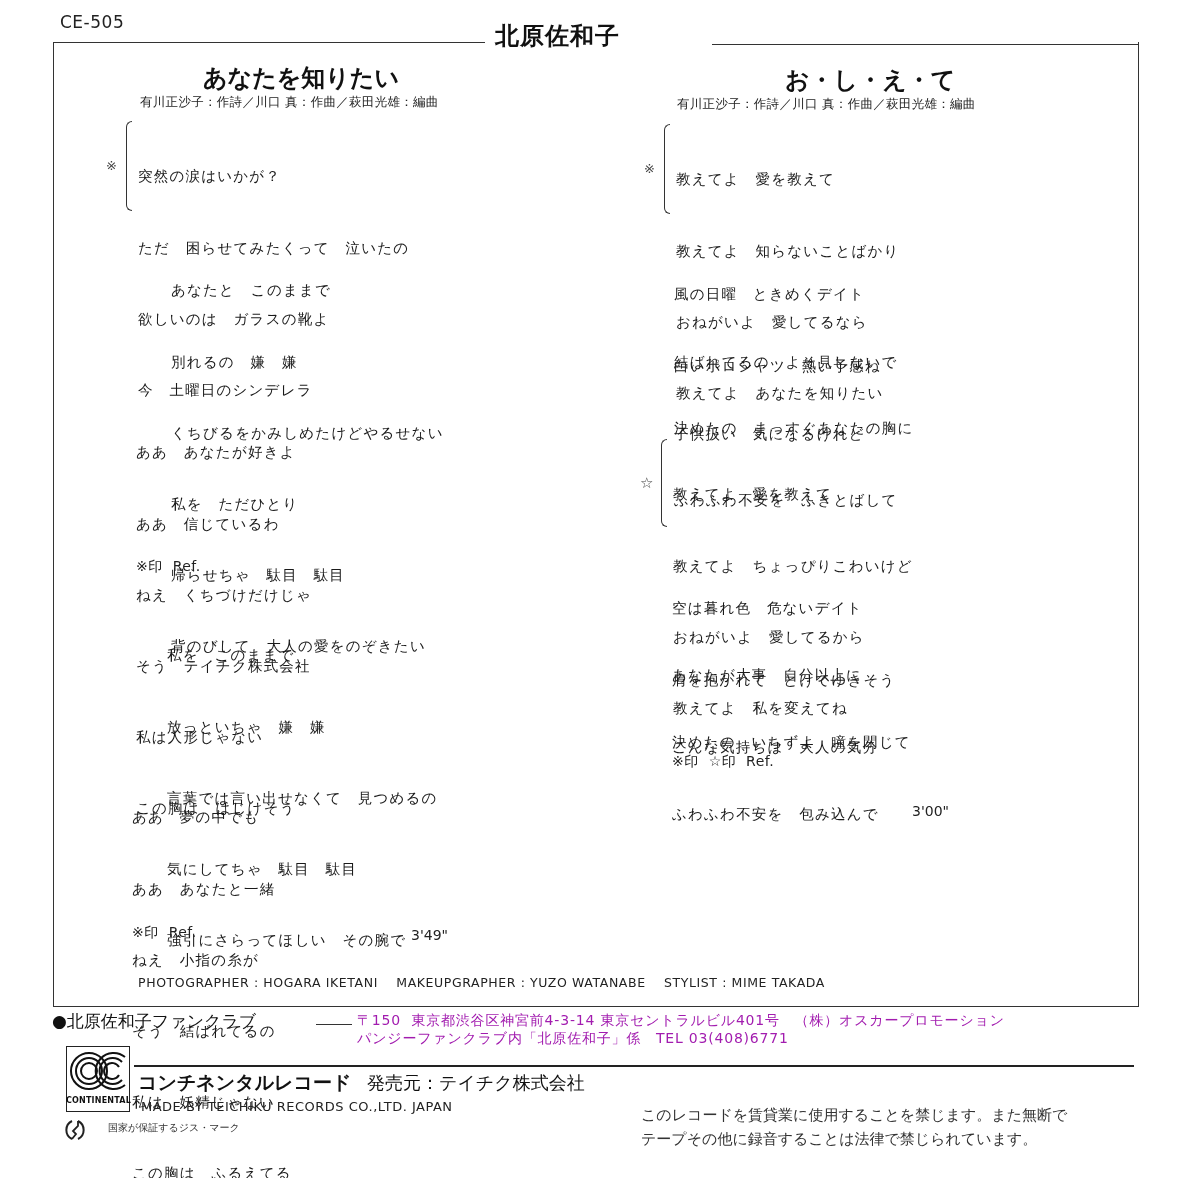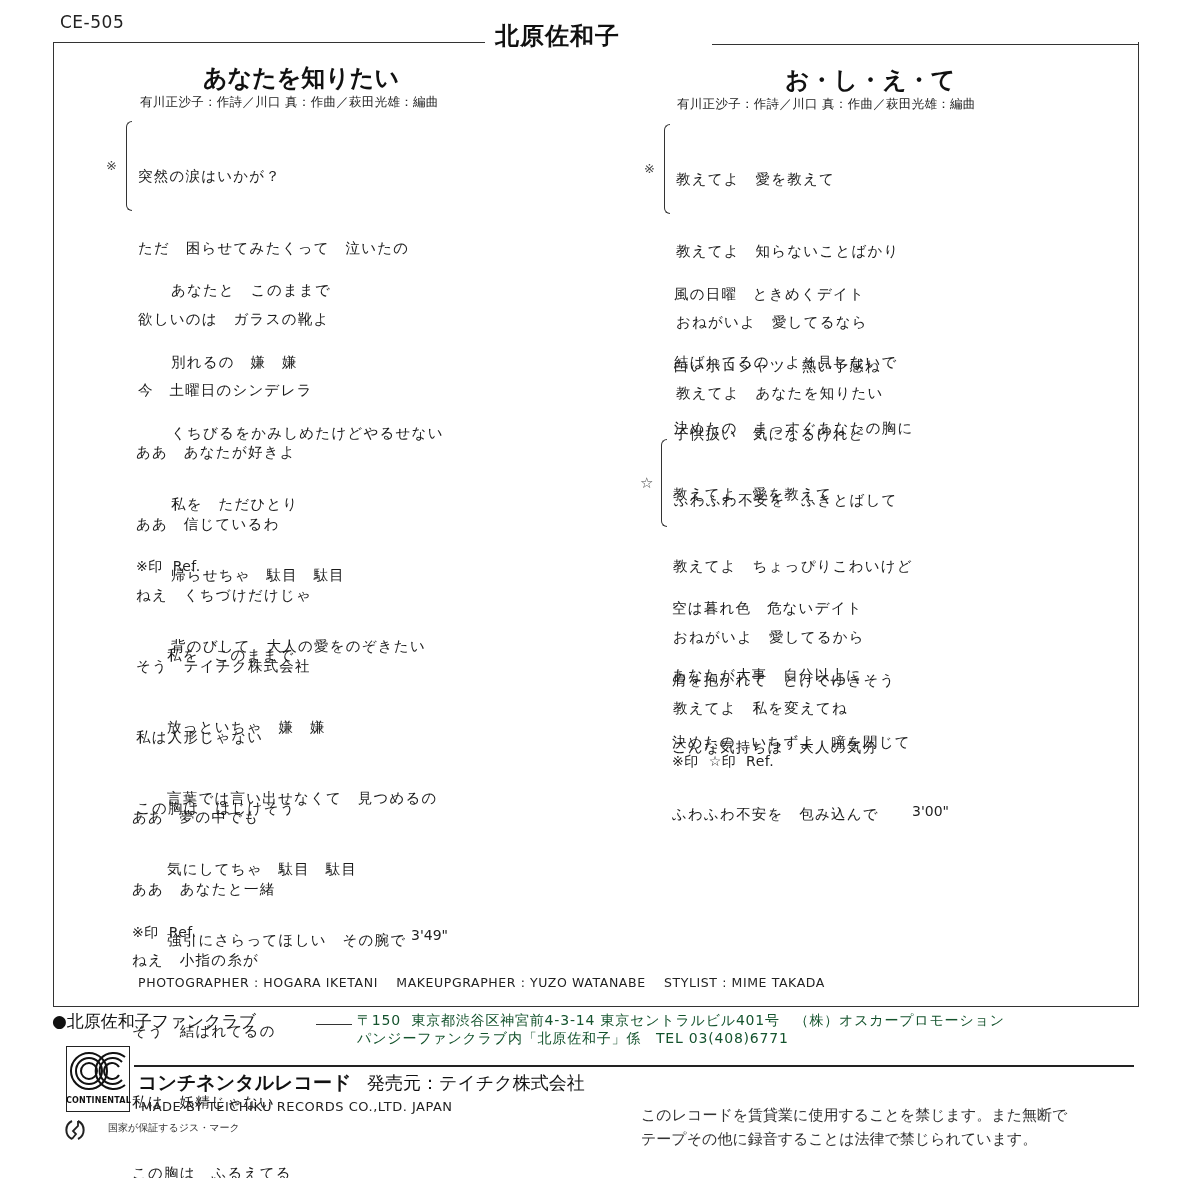--- a/index.html
+++ b/index.html
@@ -15,21 +15,21 @@
   .song-title { font-size: 24px; font-weight: bold; color: #111; }
   .credits { font-size: 12.5px; color: #222; letter-spacing: 0.3px; }
   .lyric { font-size: 14.5px; line-height: 23.7px; letter-spacing: 1.2px; color: #1a1a1a; white-space: pre; }
   .mark { font-size: 13px; color: #444; }
   .brace { border: 1.5px solid #333; border-right: none; border-radius: 8px 0 0 8px; width: 5px; }
   .ref { font-size: 14px; color: #222; letter-spacing: 0.5px; white-space: pre; }
   .time { font-size: 14px; color: #222; }
   .staff { left: 138px; top: 975px; font-size: 12.5px; letter-spacing: 0.6px; color: #222; white-space: pre; }
   .fanclub { left: 52px; top: 1010px; font-size: 17px; font-weight: normal; color: #111; }
   .fanclub-dash { left: 316px; top: 1024px; width: 36px; border-top: 1.5px solid #333; }
-  .addr { font-size: 14px; letter-spacing: 0.8px; color: #14532d; white-space: pre; }
+  .addr { font-size: 14px; letter-spacing: 0.8px; color: #a21caf; white-space: pre; }
   .logo-box { left: 66px; top: 1046px; width: 62px; height: 64px; border: 1.5px solid #222; }
   .logo-text { left: 66px; top: 1096px; width: 40px; font-size: 8px; font-weight: bold; text-align: center; color:#111; letter-spacing: 0.2px;}
   .label-line { left: 134px; top: 1065px; width: 1000px; border-top: 2px solid #222; }
   .label-name { left: 138px; top: 1070px; font-size: 19px; font-weight: bold; color: #111; }
   .distributor { left: 367px; top: 1071px; font-size: 18px; color: #111; }
   .madeby { left: 141px; top: 1099px; font-size: 13px; letter-spacing: 0.5px; color: #222; }
   .notice { left: 641px; top: 1075px; font-size: 15px; line-height: 24px; color: #333; white-space: pre; margin-top: 28px; }
   .jis-icon { left: 63px; top: 1118px; width: 24px; height: 24px; }
   .jis-text { left: 108px; top: 1121px; font-size: 10px; color: #333; }
 </style>

